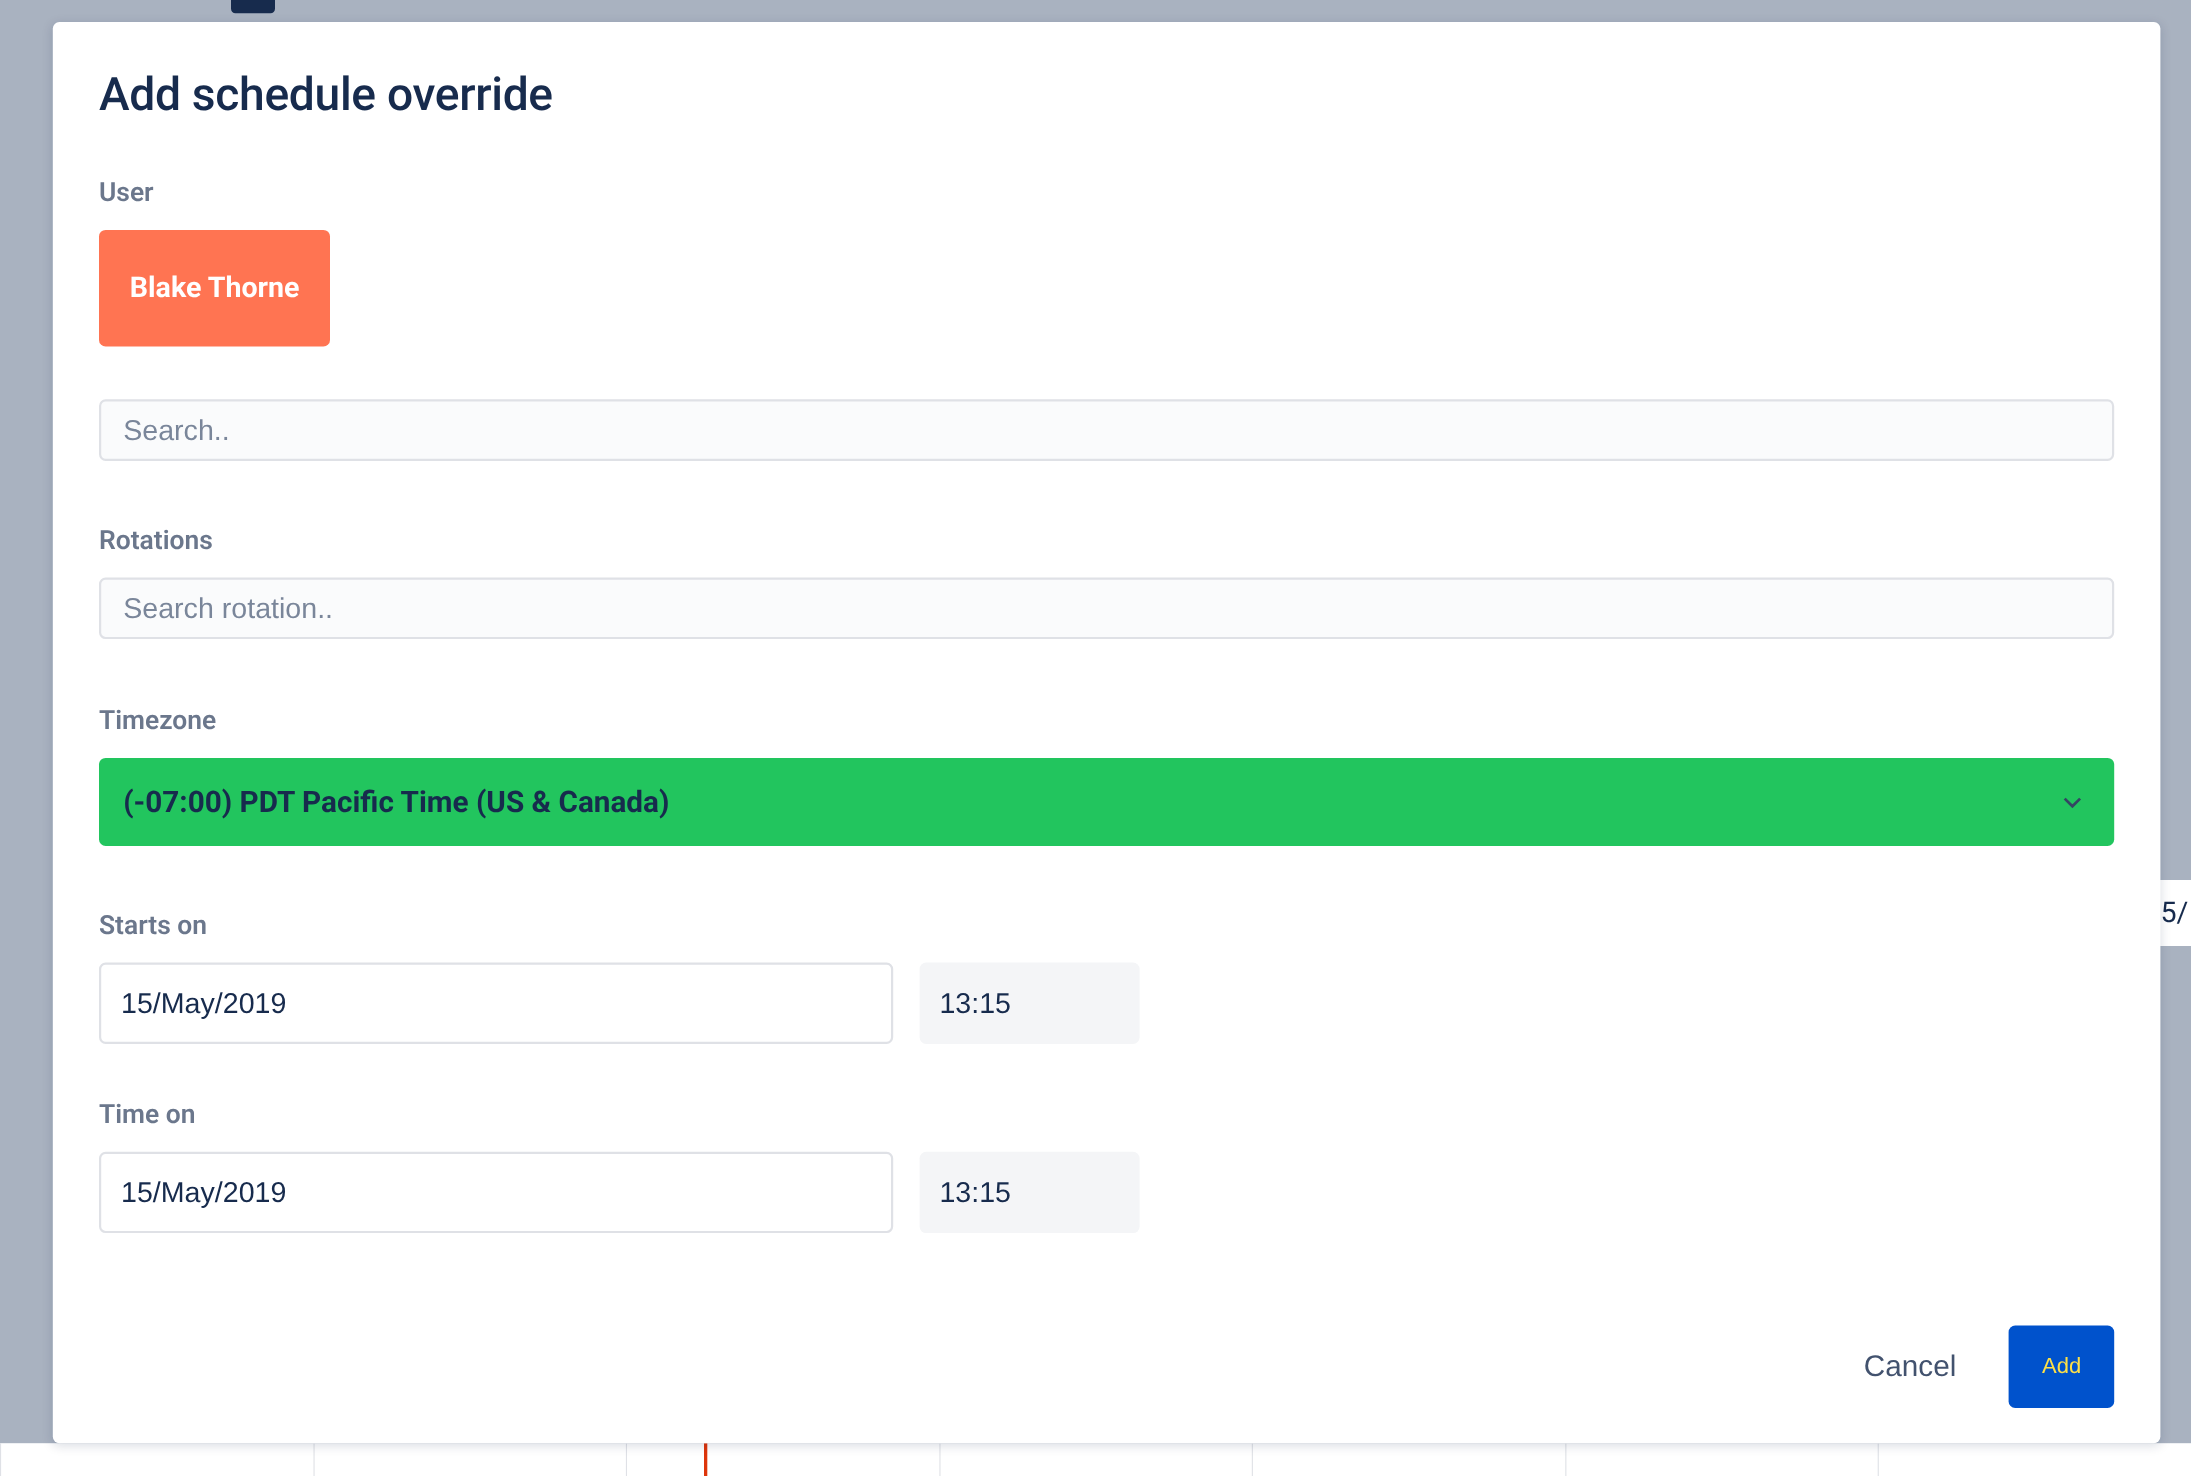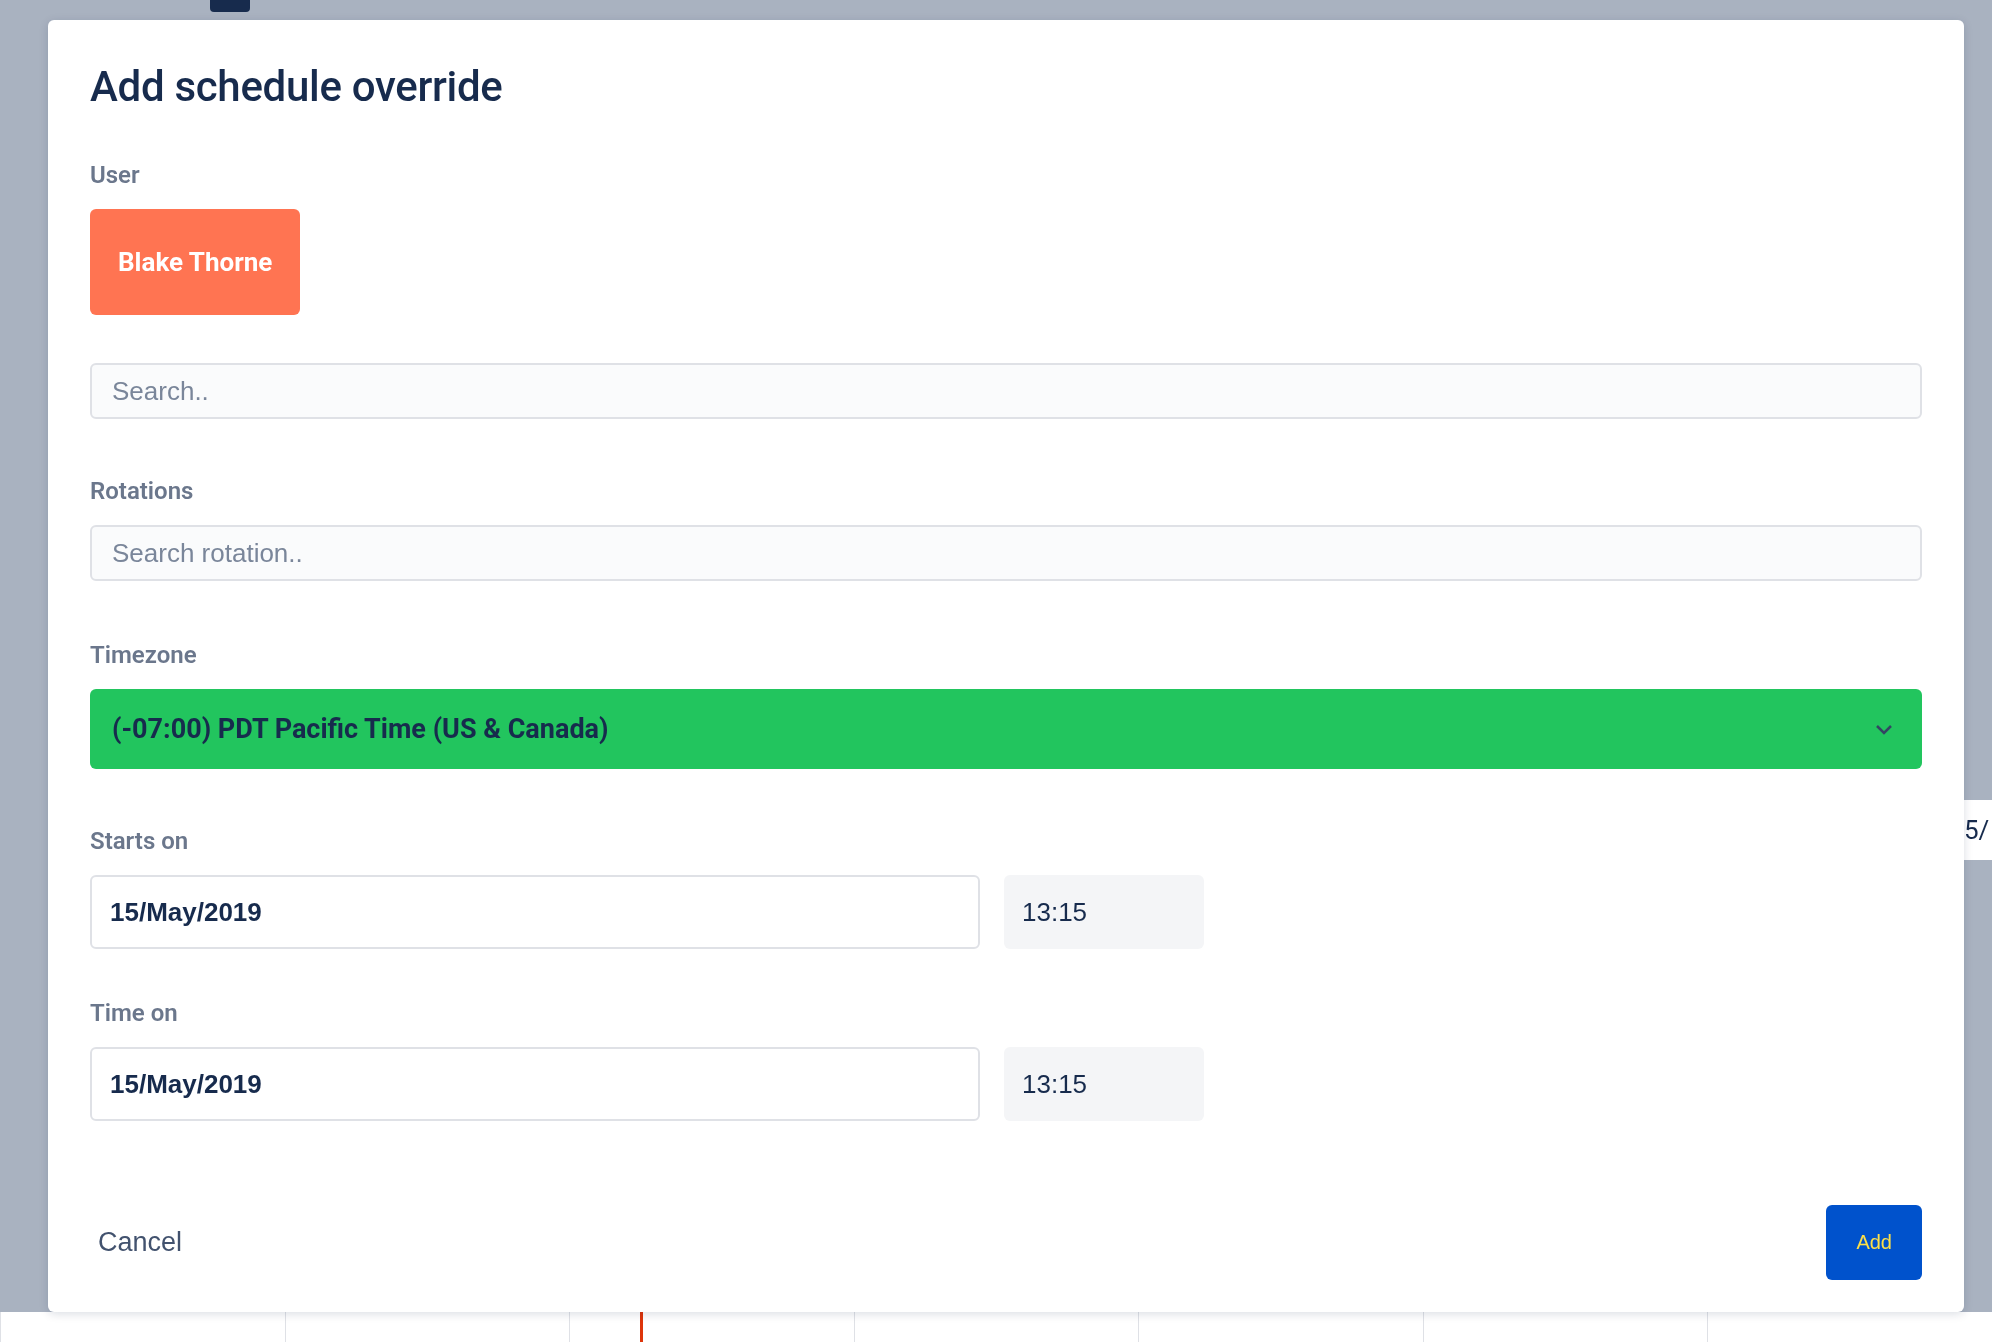--- a/index.html
+++ b/index.html
@@ -148,44 +148,43 @@
       stroke: #344563;
       stroke-width: 2.5;
       fill: none;
     }
     .dt-row {
       display: flex;
       gap: 24px;
       margin-bottom: 50px;
     }
     .date-input {
-      width: 890px;
+      width: 722px;
       height: 74px;
       background: #ffffff;
       border: 2px solid #dfe1e6;
       border-radius: 6px;
       font-size: 26px;
       color: #172b4d;
       padding: 0 18px;
-      font-weight: bold;
     }
     .time-input {
       width: 200px;
       height: 74px;
       background: #f4f5f7;
       border: none;
       border-radius: 6px;
       font-size: 26px;
       color: #172b4d;
       padding: 0 18px;
     }
     .footer {
       margin-top: auto;
       display: flex;
-      justify-content: space-between;
+      justify-content: flex-end;
       align-items: center;
       gap: 40px;
     }
     .btn-cancel {
       background: transparent;
       border: none;
       font-size: 27px;
       color: #42526e;
       cursor: pointer;
       padding: 14px 8px;

